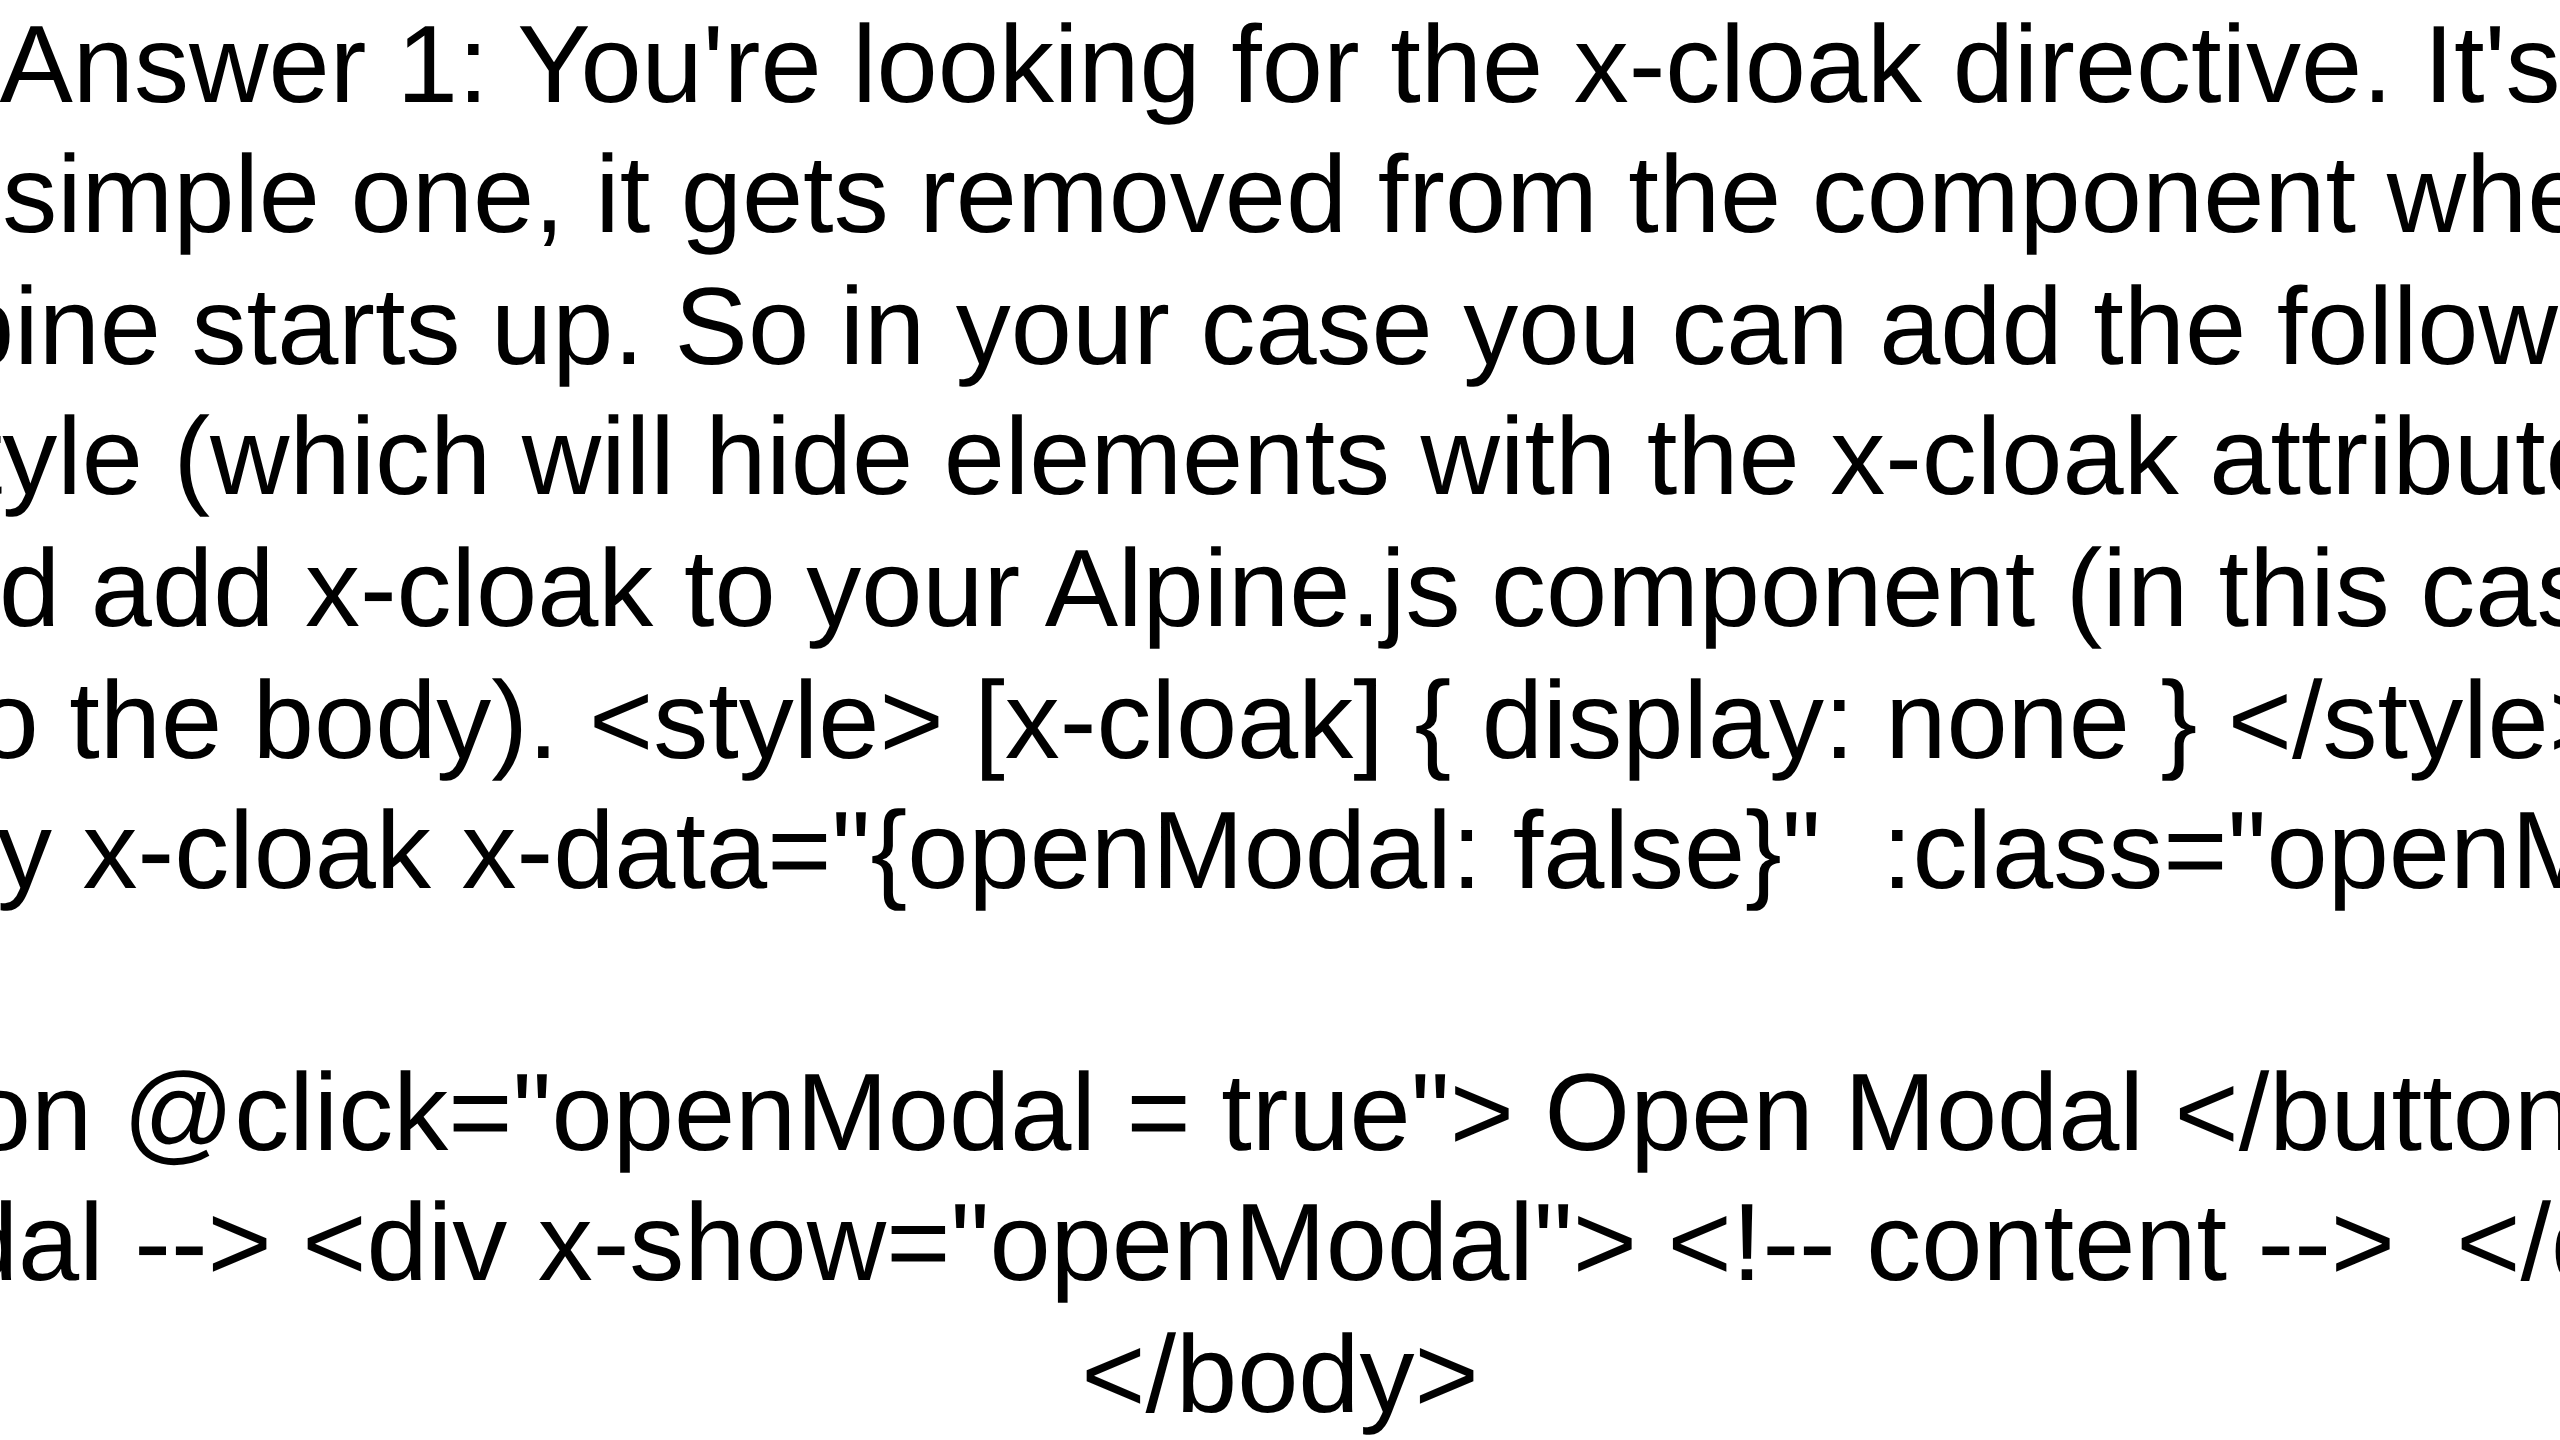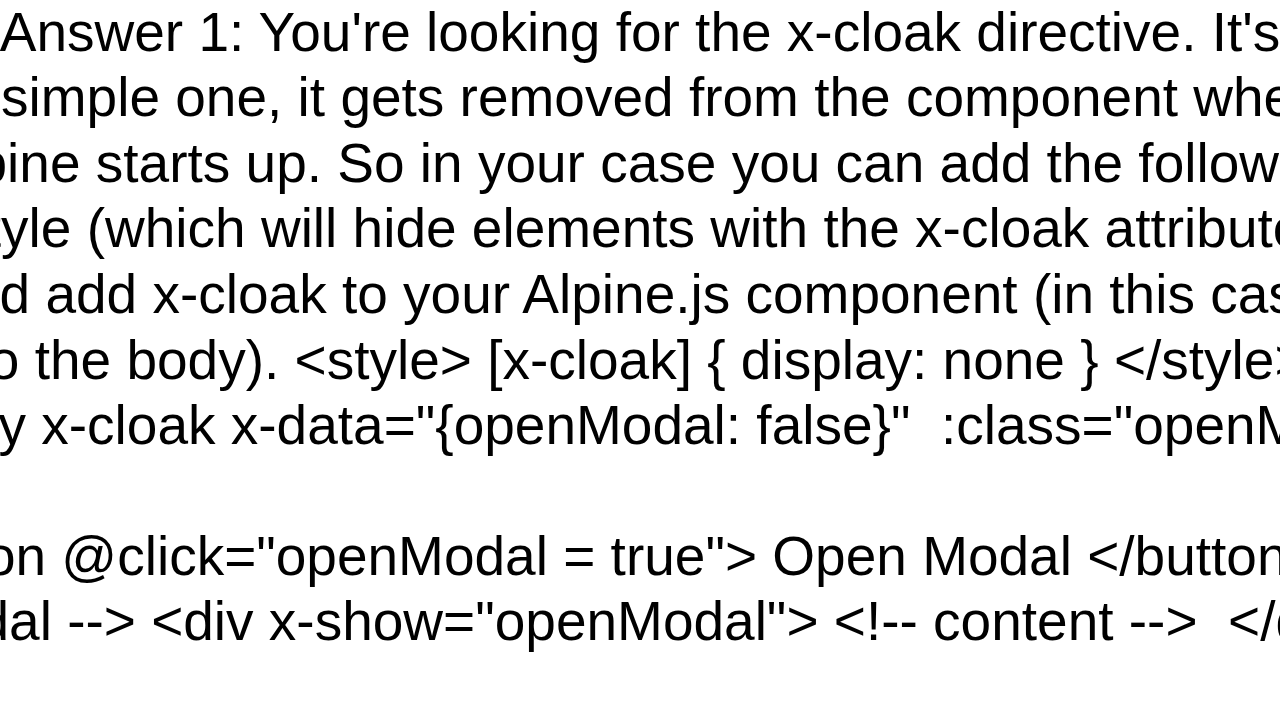--- a/index.html
+++ b/index.html
@@ -47,13 +47,14 @@
 <div class="viewport">
   <div class="text-block l1">Answer 1: You're looking for the x-cloak directive. It's</div>
   <div class="text-block l2">a simple one, it gets removed from the component when</div>
   <div class="text-block l3">Alpine starts up. So in your case you can add the following</div>
   <div class="text-block l4">style (which will hide elements with the x-cloak attribute)</div>
   <div class="text-block l5">and add x-cloak to your Alpine.js component (in this case,</div>
   <div class="text-block l6">to the body). &lt;style&gt; [x-cloak] { display: none } &lt;/style&gt;</div>
   <div class="text-block l7">&lt;body x-cloak x-data="{openModal: false}"  :class="openModal</div>
   <div class="text-block l9">&lt;button @click="openModal = true"&gt; Open Modal &lt;/button&gt; &lt;!--</div>
   <div class="text-block l10">modal --&gt; &lt;div x-show="openModal"&gt; &lt;!-- content --&gt;  &lt;/div&gt;</div>
+  <div class="text-block l11">&lt;/body&gt;</div>
 </div>
 
 </body></html>

